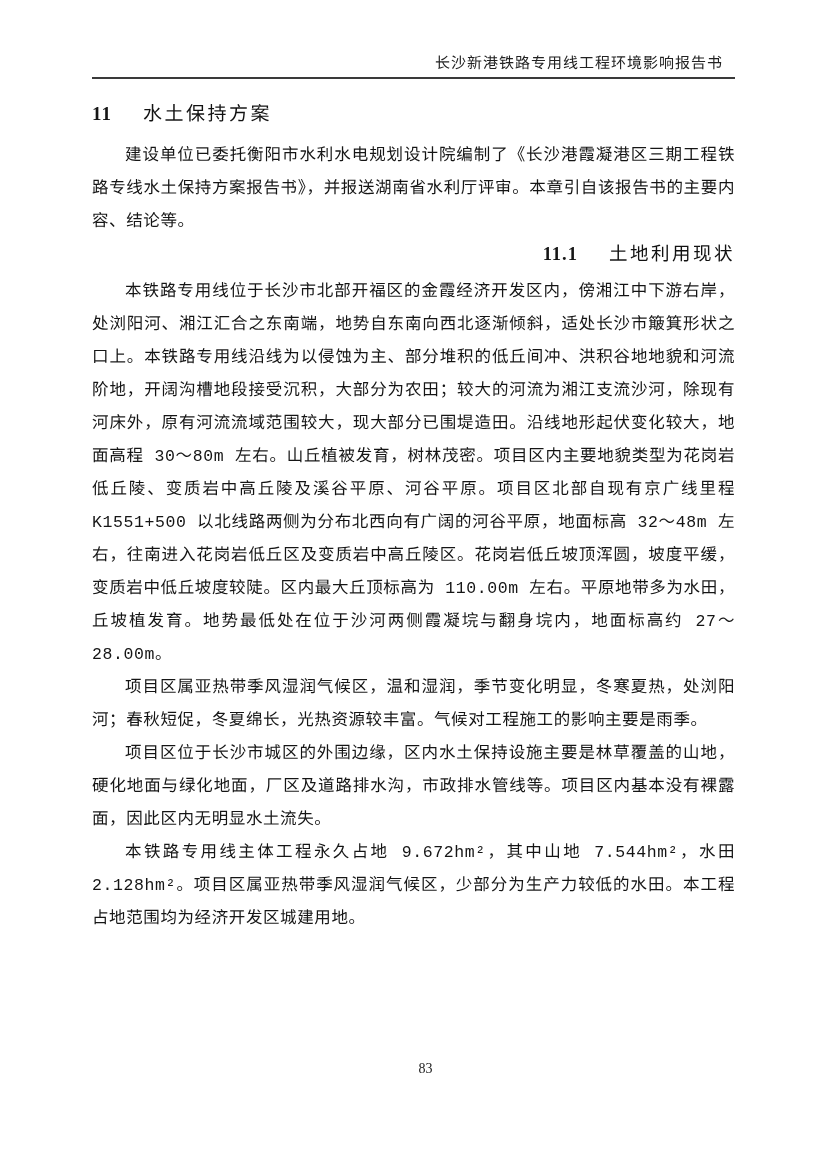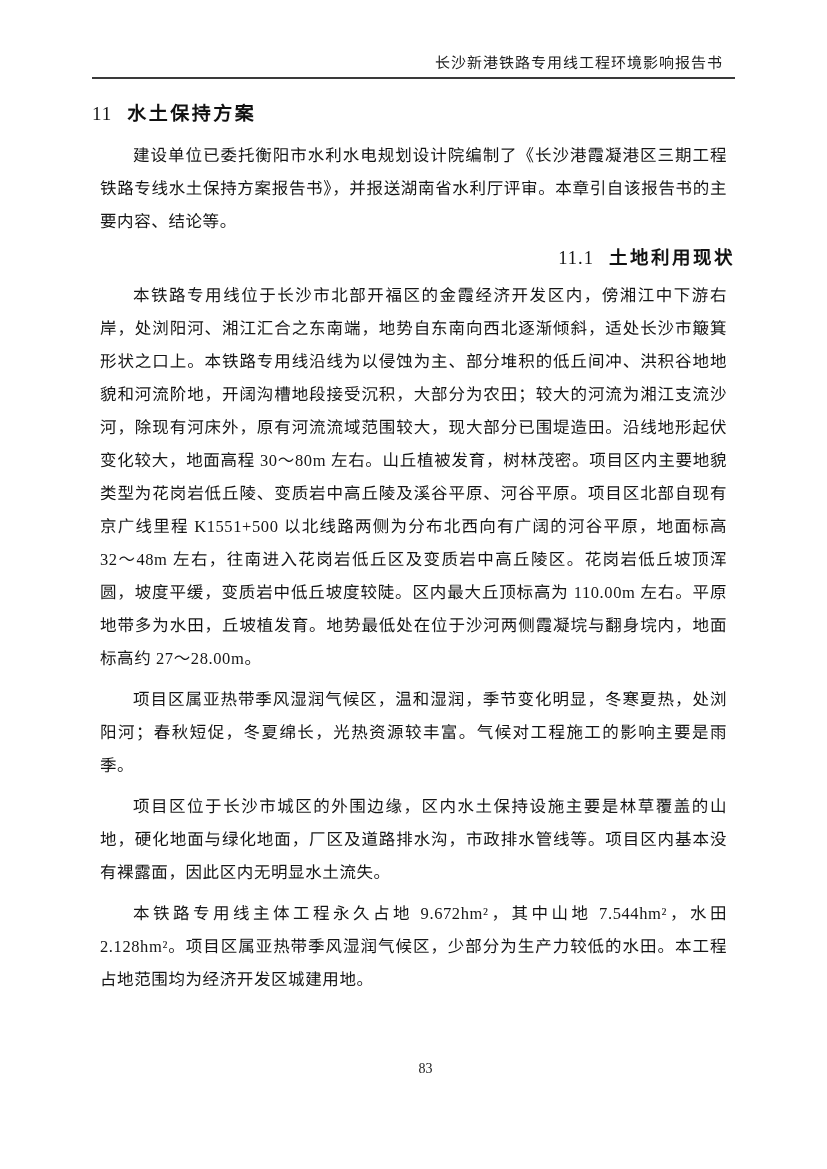--- a/index.html
+++ b/index.html
@@ -43,39 +43,41 @@
   }
   h2.sub-heading {
     margin: 4px 0 9px 0;
     font-size: 18.5px;
     line-height: 24px;
     font-weight: normal;
     text-align: right;
   }
   .h-num {
     font-family: "Liberation Serif", "DejaVu Serif", serif;
-    font-weight: normal;
+    font-weight: bold;
     letter-spacing: 1px;
     margin-right: 15px;
   }
   .h-text {
     font-family: "Liberation Sans", "DejaVu Sans", sans-serif;
-    font-weight: bold;
+    font-weight: normal;
     letter-spacing: 2.5px;
     color: #111;
+    margin-left: 16px;
   }
   
   .paras p {
-    margin: 8px;
+    margin: 0;
     text-indent: 2em;
     text-align: justify;
     font-size: 16.5px;
     line-height: 33px;
     letter-spacing: 0.6px;
     color: #151515;
+    font-family: Liberation Mono, monospace;
   }
   
   .footer {
     position: absolute;
     left: 12px;
     top: 1060px;
     width: 827px;
     text-align: center;
     font-size: 14px;
     line-height: 18px;

